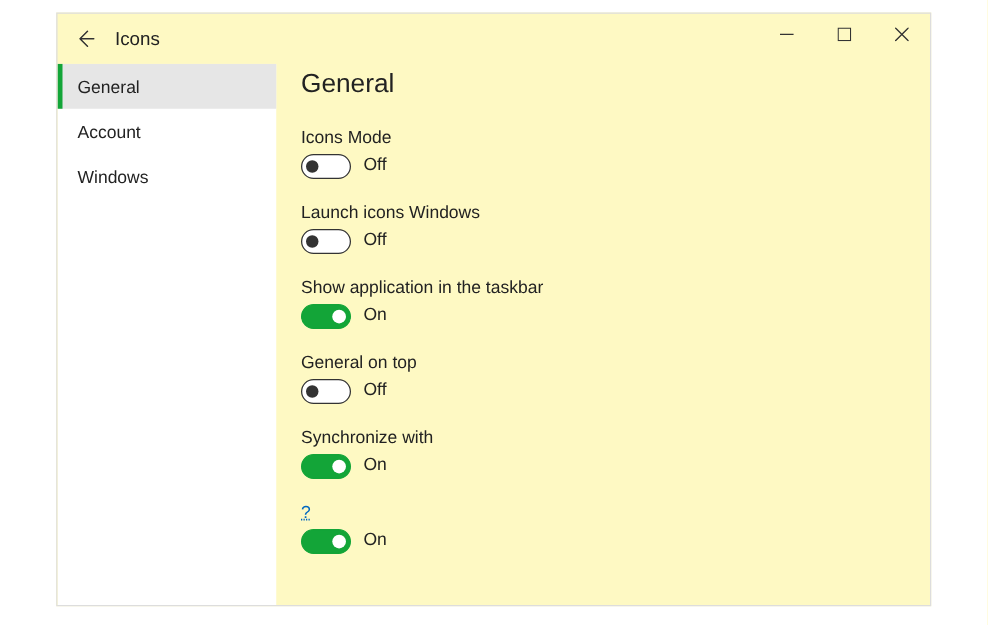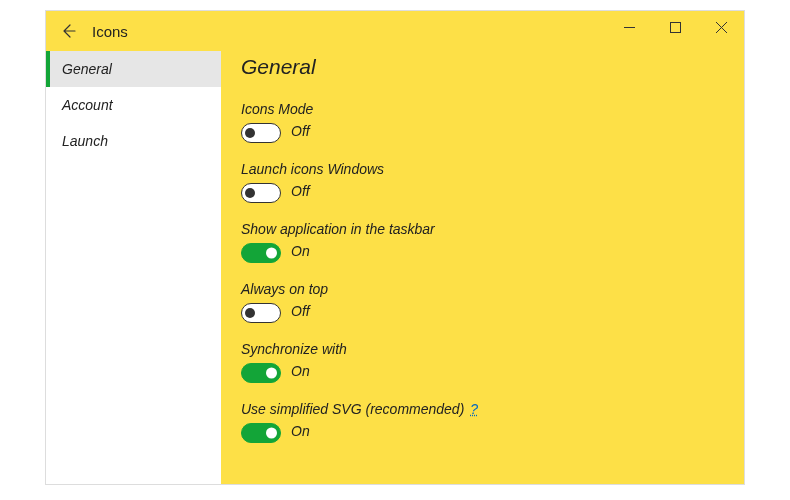--- a/index.html
+++ b/index.html
@@ -8,21 +8,21 @@
       background: #fff;
       display: flex;
       justify-content: center;
       align-items: flex-start;
       padding: 10px;
     }
     .window {
       width: 700px;
       height: 475px;
       border: 1px solid #ddd;
-      background: #fde047;
+      background: #fef9c3;
       display: flex;
       flex-direction: column;
       position: relative;
     }
     .titlebar {
       height: 40px;
       display: flex;
       align-items: center;
       padding: 0 0 0 2px;
       position: relative;
@@ -54,21 +54,20 @@
       display: flex;
       align-items: center;
       justify-content: center;
       cursor: pointer;
     }
     .win-btn svg { width: 11px; height: 11px; stroke: #333; stroke-width: 1; fill: none; }
     .body {
       flex: 1;
       display: flex;
       overflow: hidden;
-      font-style: italic;
     }
     .sidebar {
       width: 175px;
       background: #fff;
       padding-top: 0px;
     }
     .sidebar-item {
       height: 36px;
       display: flex;
       align-items: center;
@@ -195,21 +194,21 @@
 
   <div class="body">
     <div class="sidebar">
       <div class="sidebar-item active">
         <span>General</span>
       </div>
       <div class="sidebar-item">
         <span>Account</span>
       </div>
       <div class="sidebar-item">
-        <span>Launch</span>
+        <span>Windows</span>
       </div>
     </div>
 
     <div class="content">
       <h1 class="page-heading">General</h1>
 
       <div class="setting">
         <div class="setting-label">Icons Mode</div>
         <div class="toggle-row">
           <div class="toggle off">
@@ -233,42 +232,41 @@
         <div class="setting-label">Show application in the taskbar</div>
         <div class="toggle-row">
           <div class="toggle on">
               <div class="knob"></div>
             </div>
           <span class="toggle-state">On</span>
         </div>
       </div>
 
       <div class="setting">
-        <div class="setting-label">Always on top</div>
+        <div class="setting-label">General on top</div>
         <div class="toggle-row">
           <div class="toggle off">
               <div class="knob"></div>
             </div>
           <span class="toggle-state">Off</span>
         </div>
       </div>
 
       <div class="setting">
         <div class="setting-label">Synchronize with</div>
         <div class="toggle-row">
           <div class="toggle on">
               <div class="knob"></div>
             </div>
           <span class="toggle-state">On</span>
         </div>
       </div>
 
       <div class="setting">
         <div class="setting-label">
-          <span>Use simplified SVG (recommended)</span>
           <span class="help-link">?</span>
         </div>
         <div class="toggle-row">
           <div class="toggle on">
               <div class="knob"></div>
             </div>
           <span class="toggle-state">On</span>
         </div>
       </div>
 

